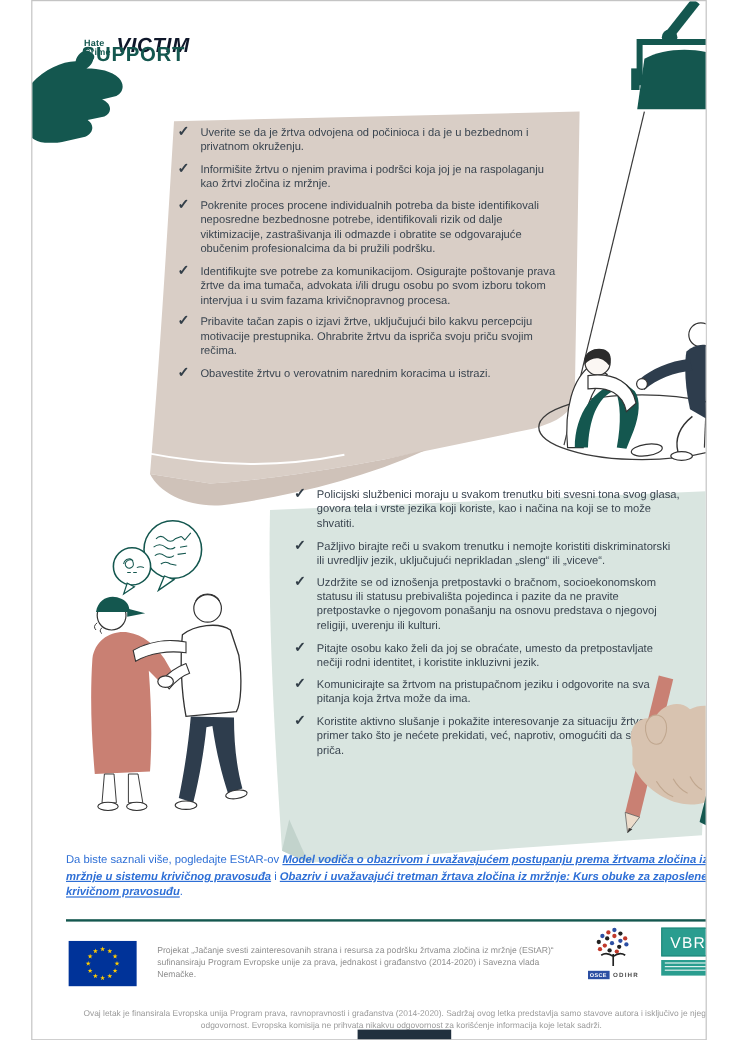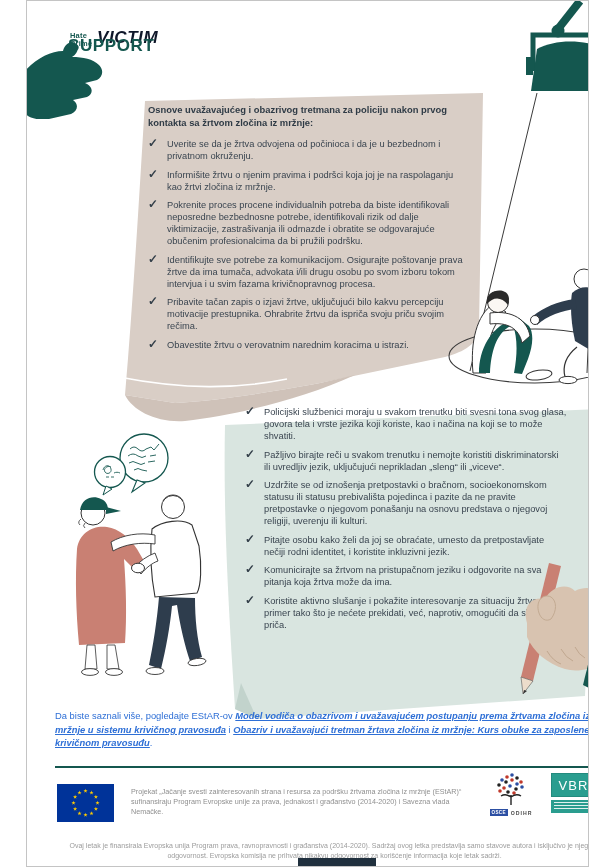--- a/index.html
+++ b/index.html
@@ -95,21 +95,20 @@
     <path d="M0,64 C10,52 26,44 38,44 C40,36 48,32 52,38 C54,42 52,47 47,50 C58,50 68,52 74,58 C79,63 78,70 72,73 L60,76 C68,79 69,87 62,90 L48,93 C54,97 53,104 46,107 L24,112 C12,114 2,110 0,106 Z" fill="#14574f"></path>
   </svg>
   <div class="abs logo-small">
     <div>Hate</div>
     <div>Crime</div>
   </div>
   <div class="abs logo-victim">VICTIM</div>
   <div class="abs logo-support">SUPPORT</div>
 
   <div class="abs sect" id="section1">
-    <h3>Osnove uvažavajućeg i obazrivog tretmana za policiju nakon prvog kontakta sa žrtvom zločina iz mržnje:</h3>
     <ul>
       <li>
           <span class="check">✓</span>
           <span class="itext">Uverite se da je žrtva odvojena od počinioca i da je u bezbednom i privatnom okruženju.</span>
         </li>
       <li>
           <span class="check">✓</span>
           <span class="itext">Informišite žrtvu o njenim pravima i podršci koja joj je na raspolaganju kao žrtvi zločina iz mržnje.</span>
         </li>
       <li>

